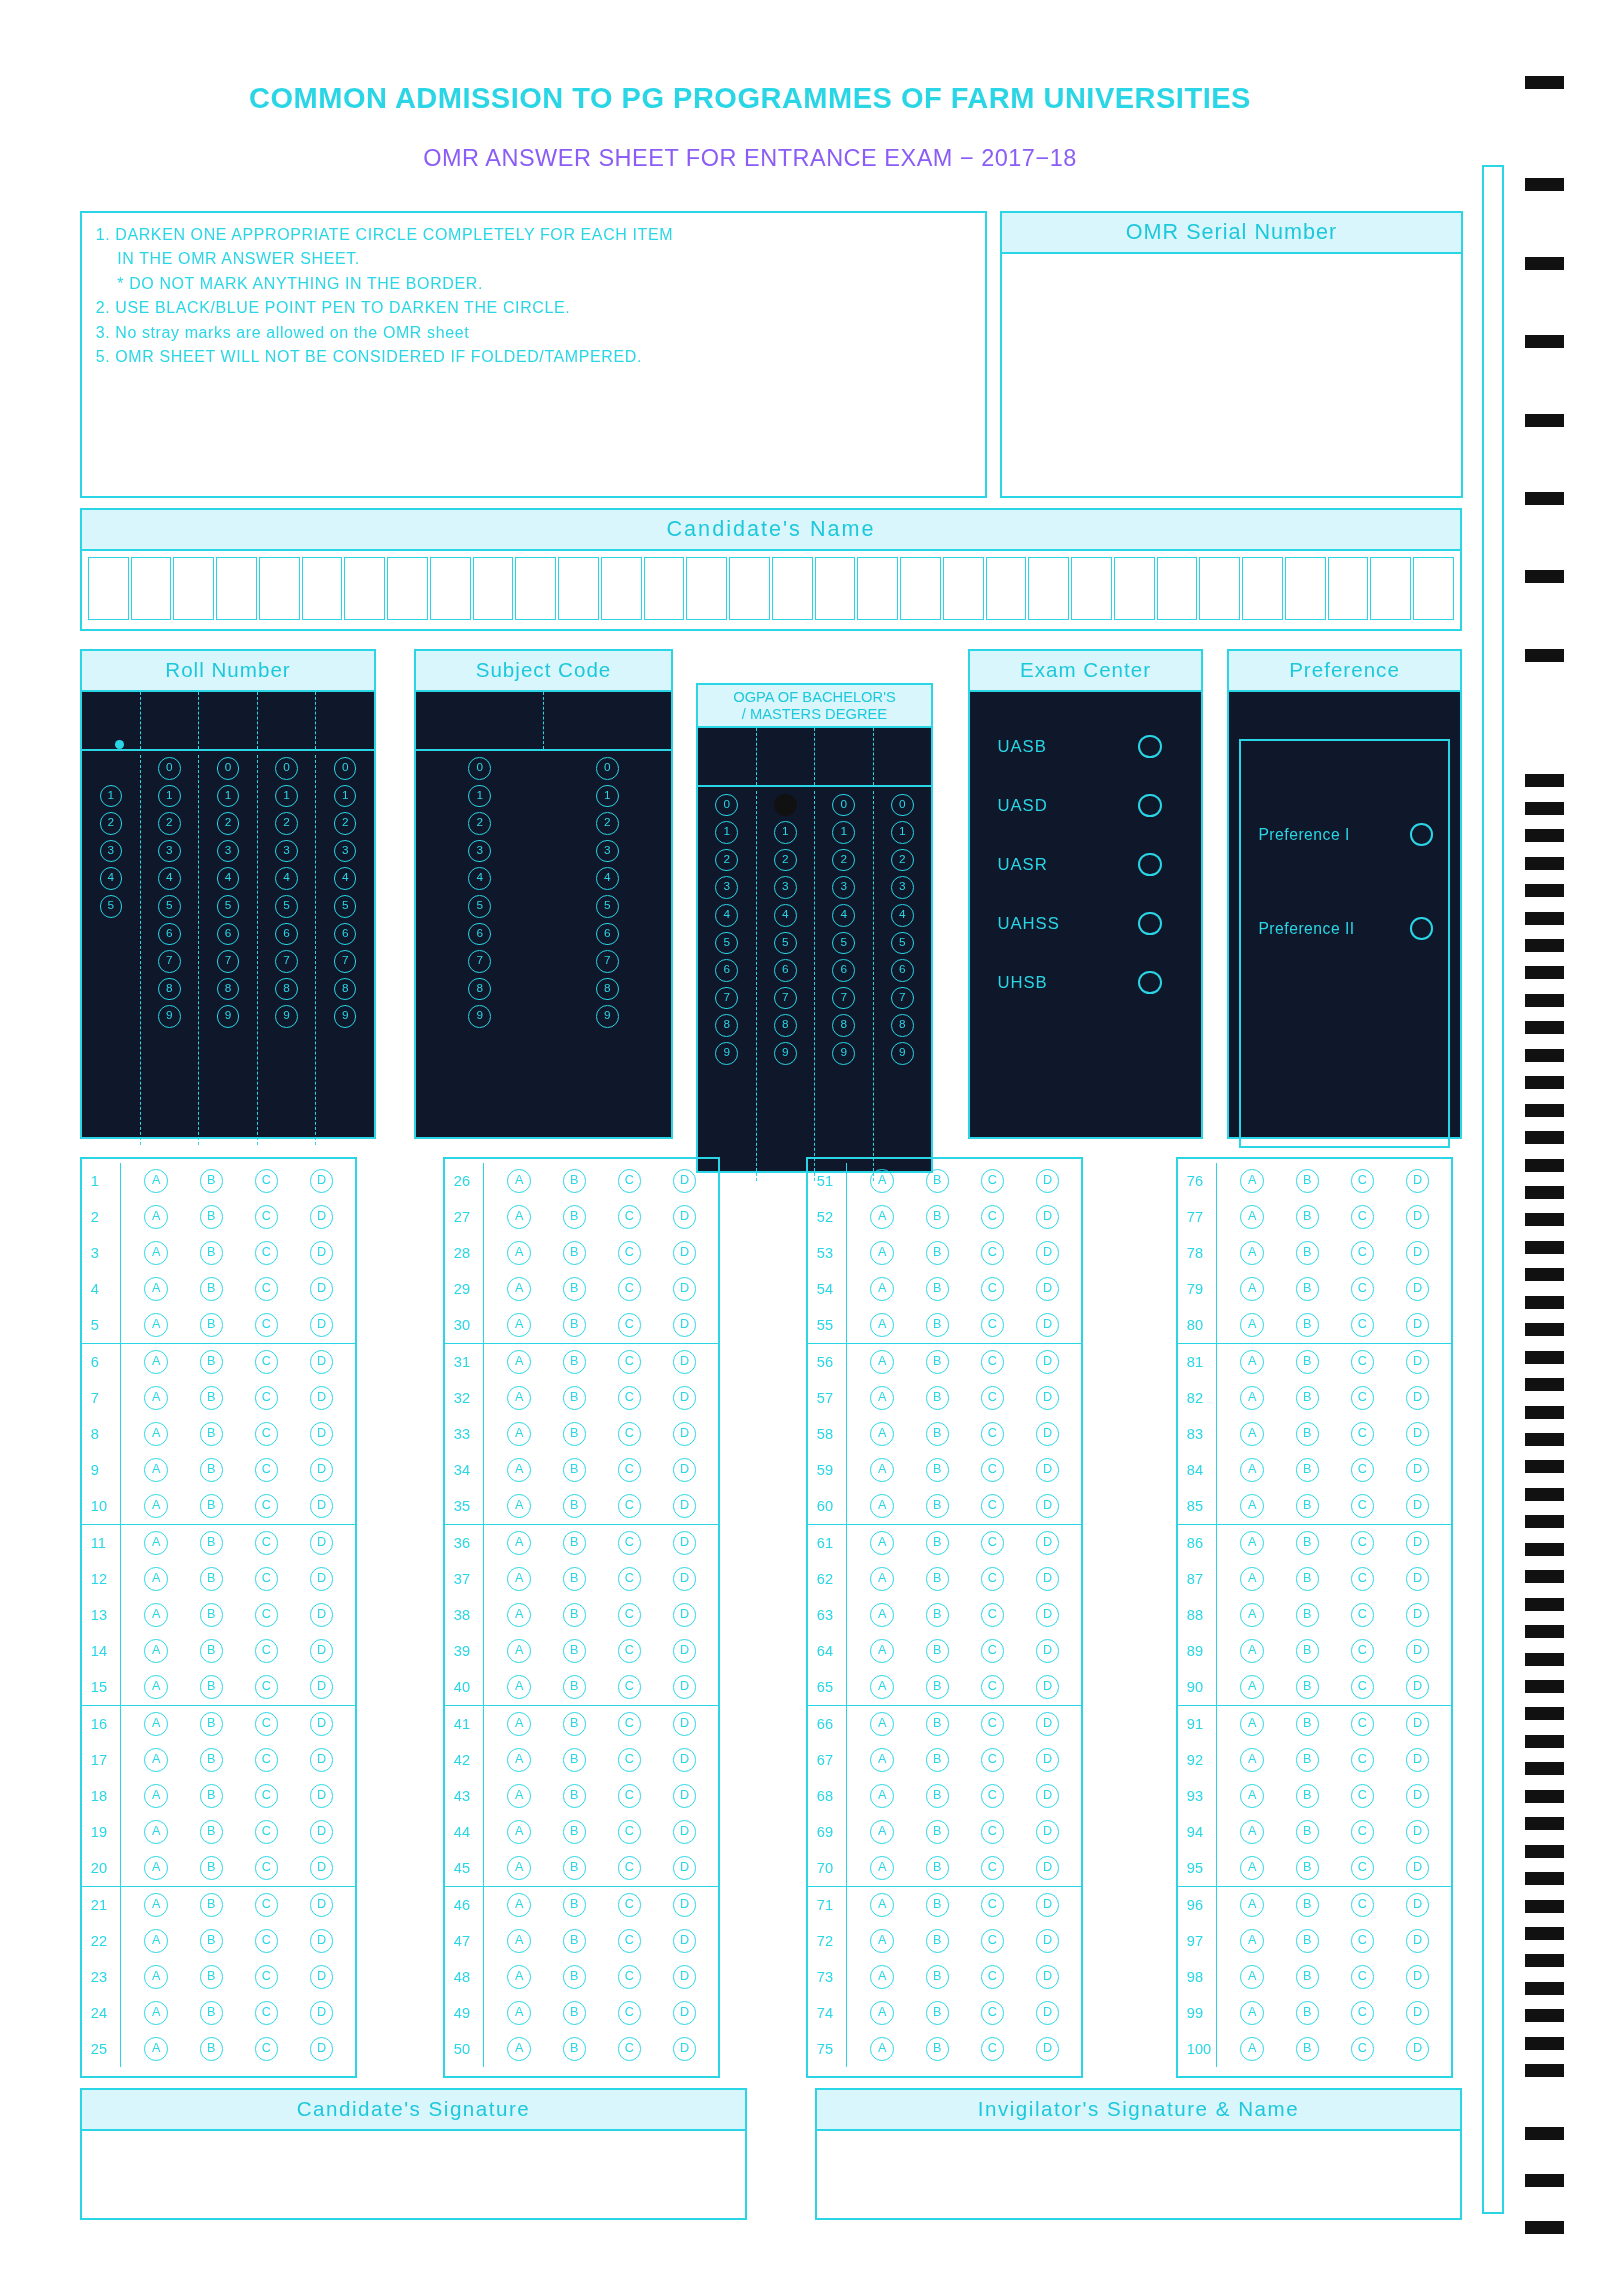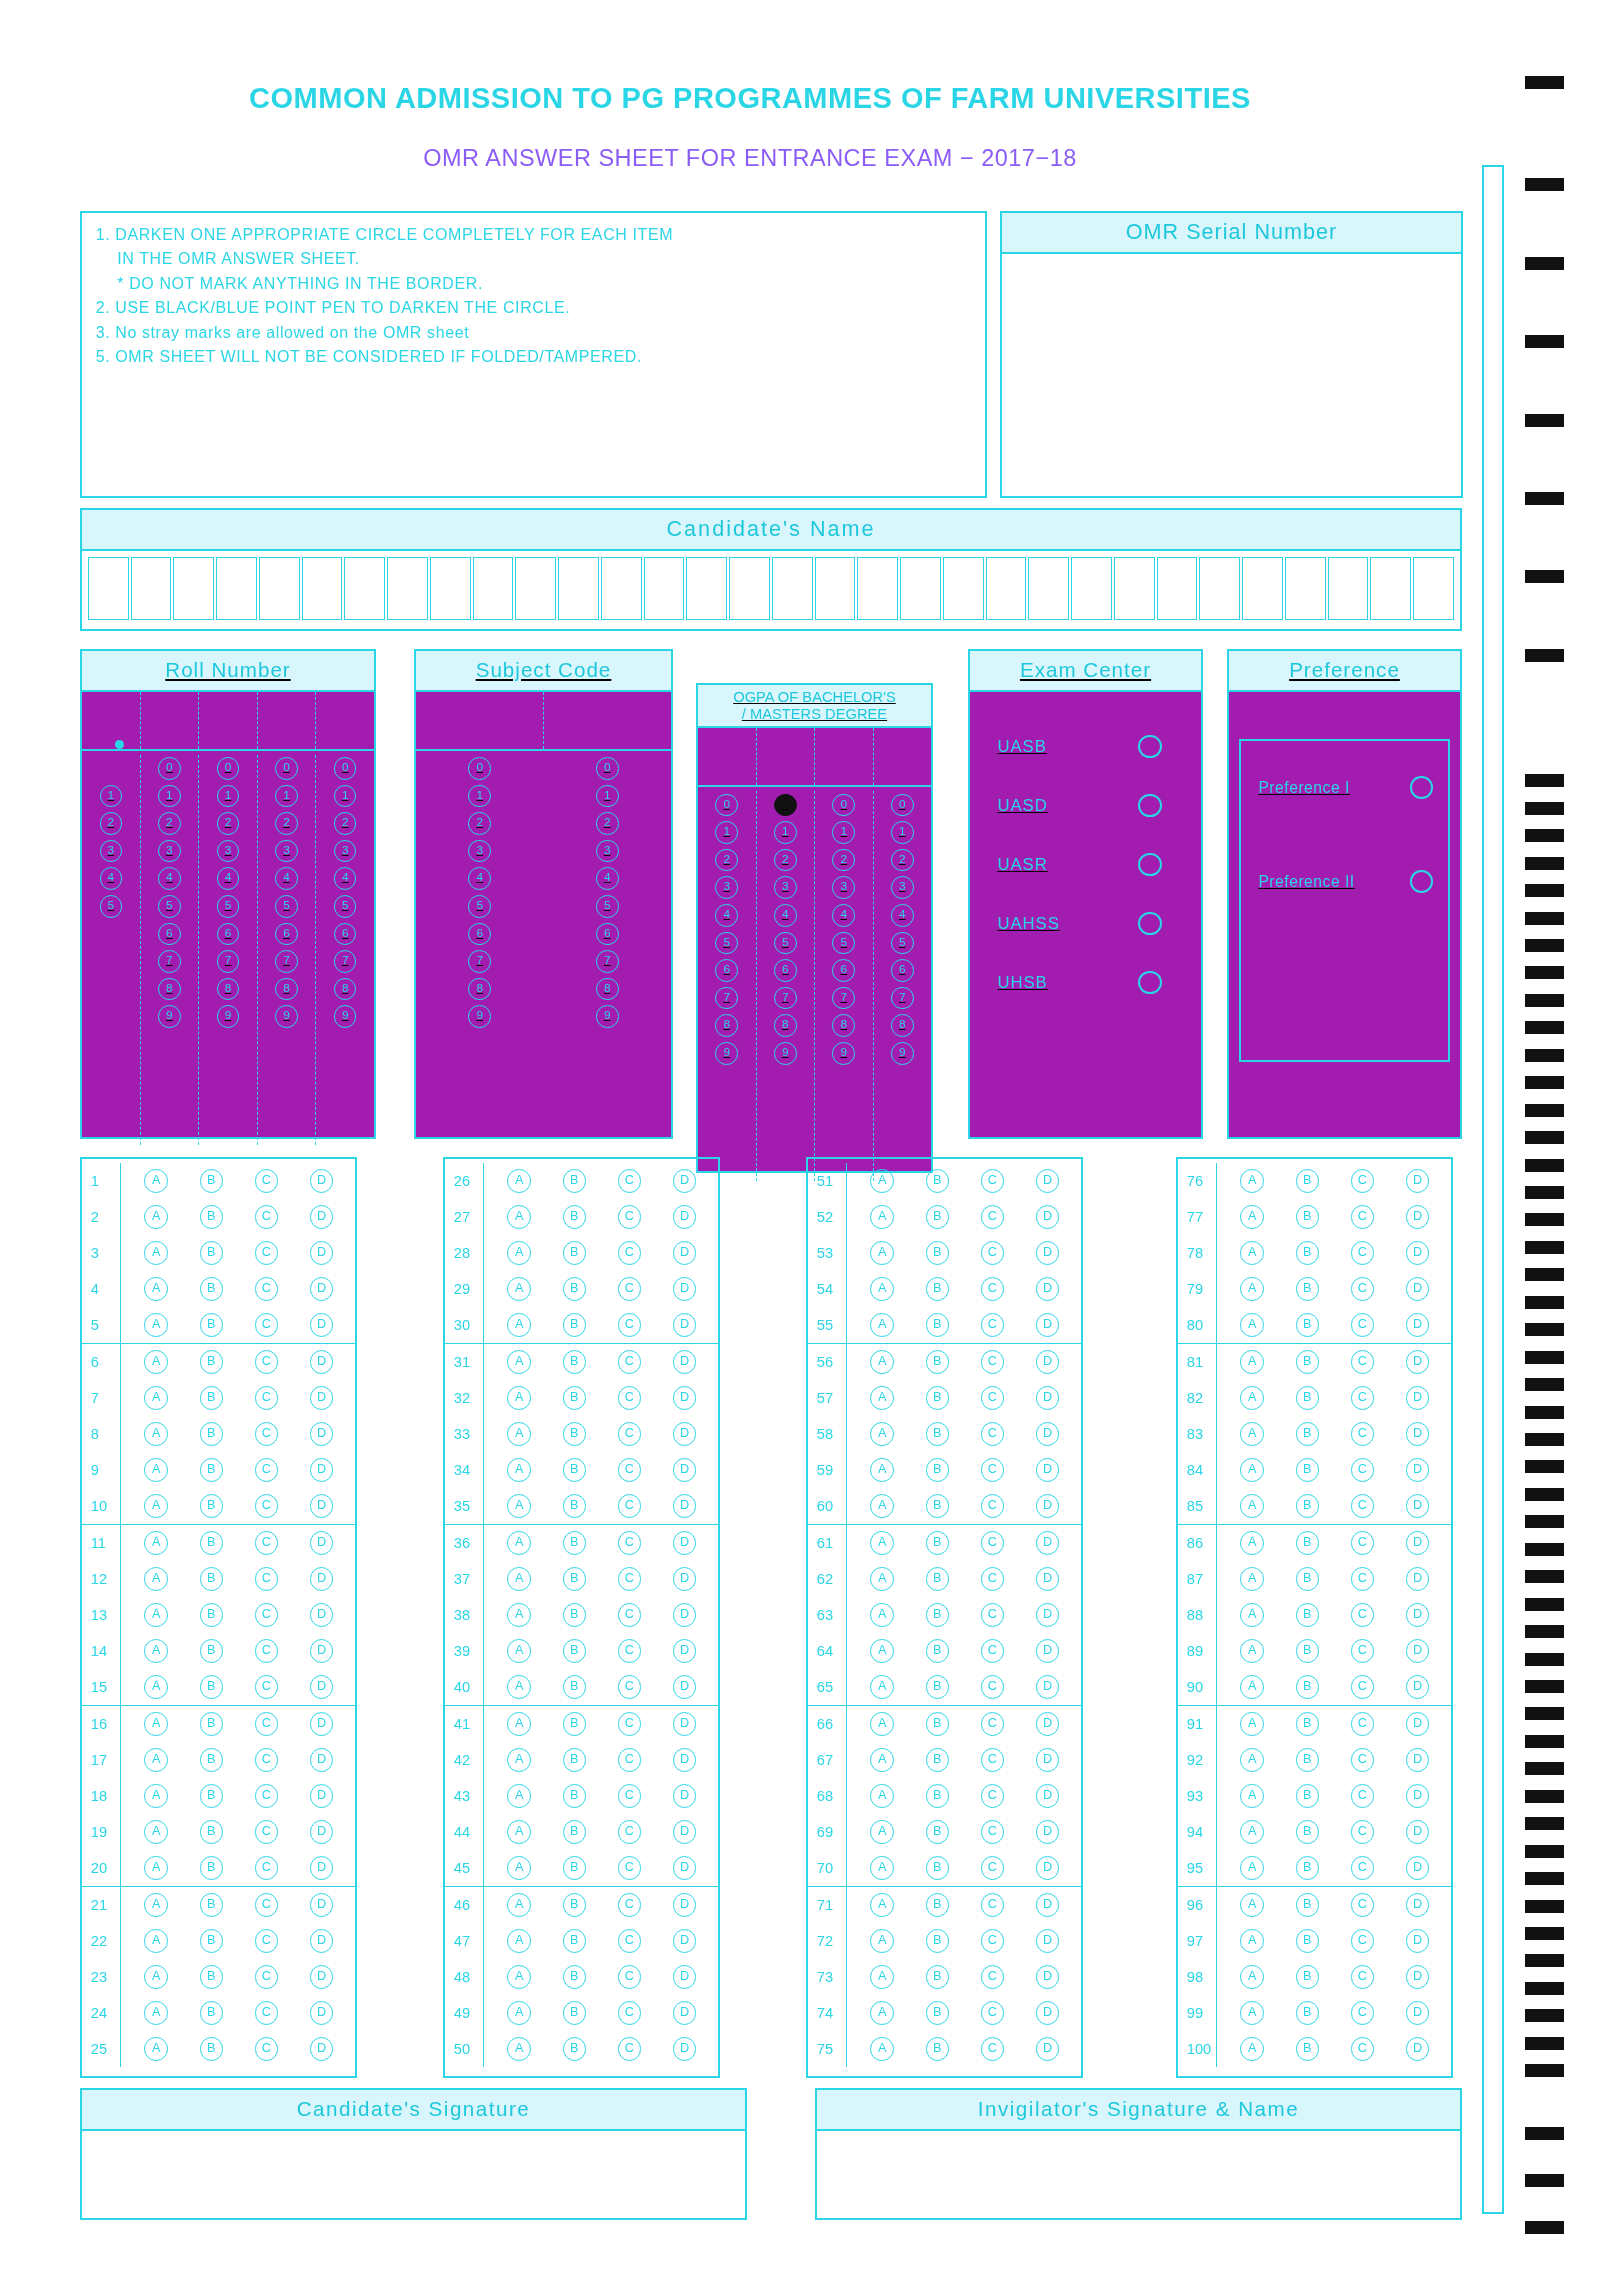--- a/index.html
+++ b/index.html
@@ -142,22 +142,21 @@
     flex: 1 1 0;
     height: 61px;
     border: 1.5px solid #2ad6e6;
   }
 
   
   .panel {
     position: absolute;
     border: 2px solid #2ad6e6;
     box-sizing: border-box;
-    background: #a21caf;
-    text-decoration: underline;
+    background: #0f172a;
   }
   .panel > .hdrbar { font-size: 20.6px; padding: 6.9px 0 7.8px; }
   .panel.roll { left: 80px;  top: 649px; width: 296px; height: 490px; }
   .panel.subj { left: 414px; top: 649px; width: 259px; height: 490px; }
   .panel.ogpa { left: 696px; top: 683px; width: 237px; height: 490px; }
   .panel.cent { left: 968px; top: 649px; width: 235px; height: 490px; }
   .panel.pref { left: 1227px;top: 649px; width: 235px; height: 490px; }
 
   .panel.ogpa > .hdrbar { font-size: 14.7px; line-height: 16.7px; padding: 3.9px 0 3.9px; letter-spacing: 0; }
 
@@ -225,22 +224,23 @@
   .center-row .cbub {
     width: 19.6px; height: 19.6px;
     border: 2px solid #2ad6e6;
     border-radius: 50%;
   }
 
   
   .pref-box {
     margin: 47px 9.8px 0 9.8px;
     border: 2px solid #2ad6e6;
-    height: 323px;
+    height: 409px;
     box-sizing: border-box;
+    padding-top: 47px;
   }
   .pref-row {
     display: flex;
     align-items: center;
     justify-content: space-between;
     padding: 0 15.7px 0 17.6px;
     height: 94px;
     color: #2ad6e6;
     font-size: 15.7px;
     letter-spacing: 0.5px;

